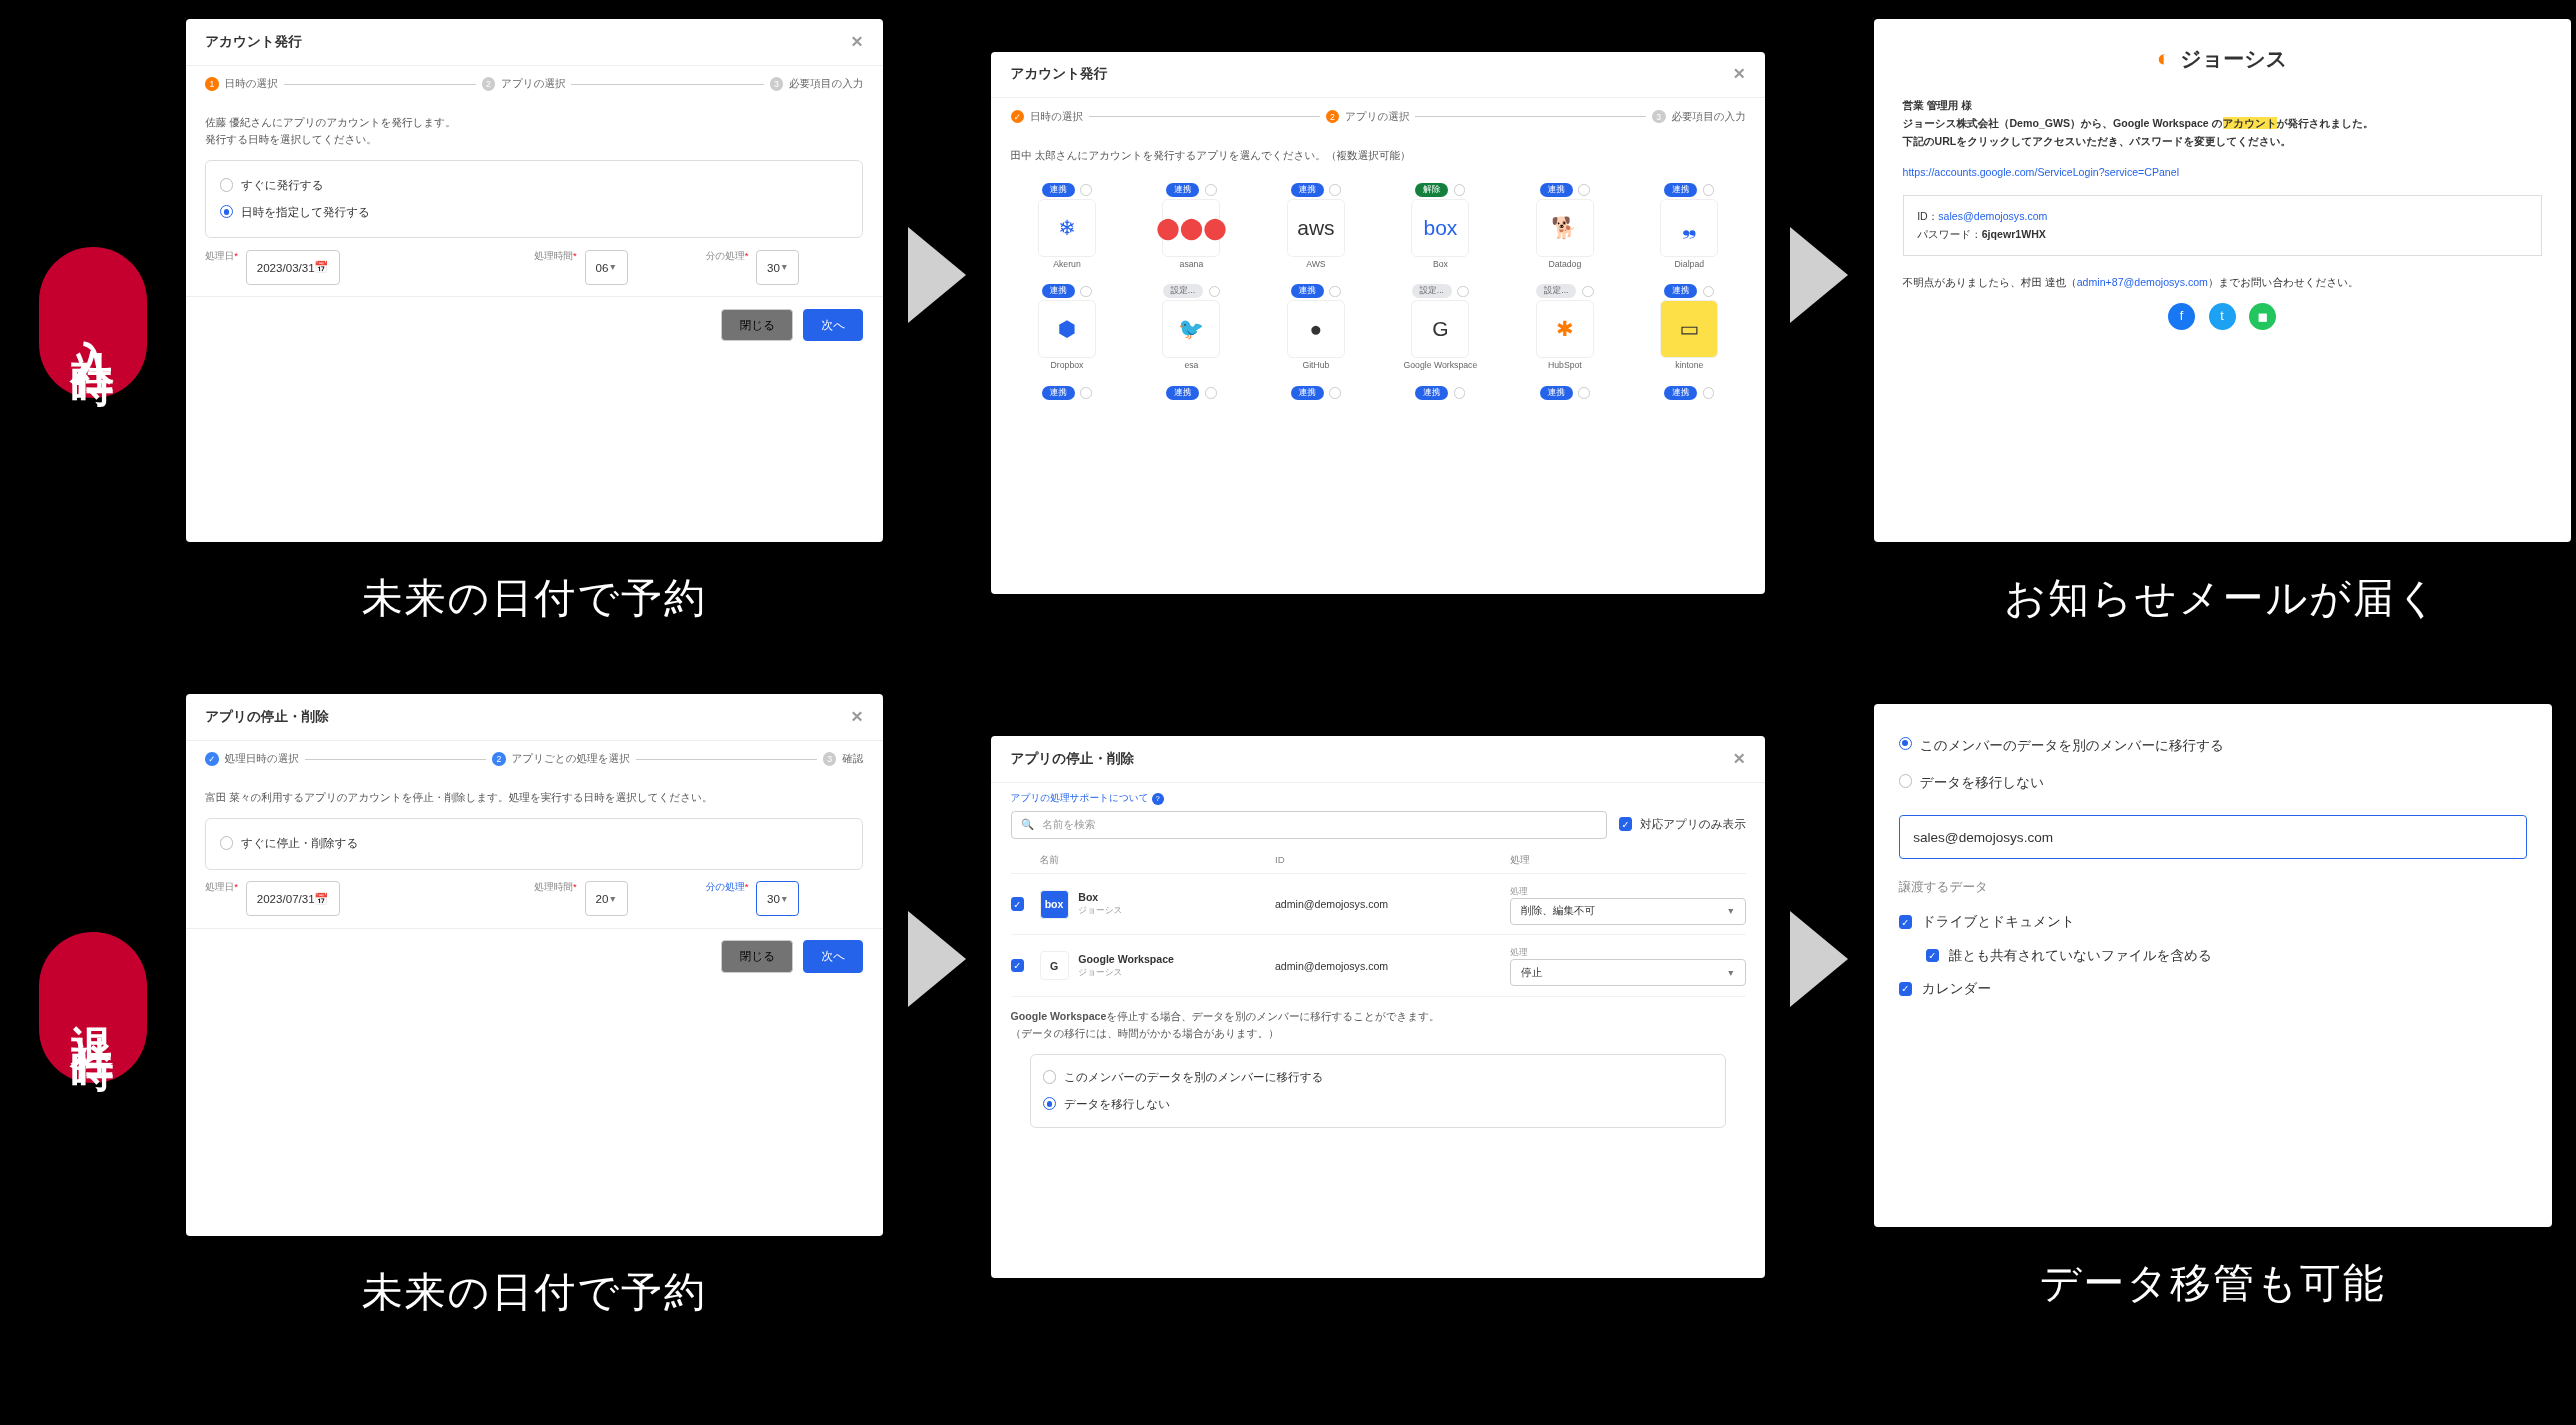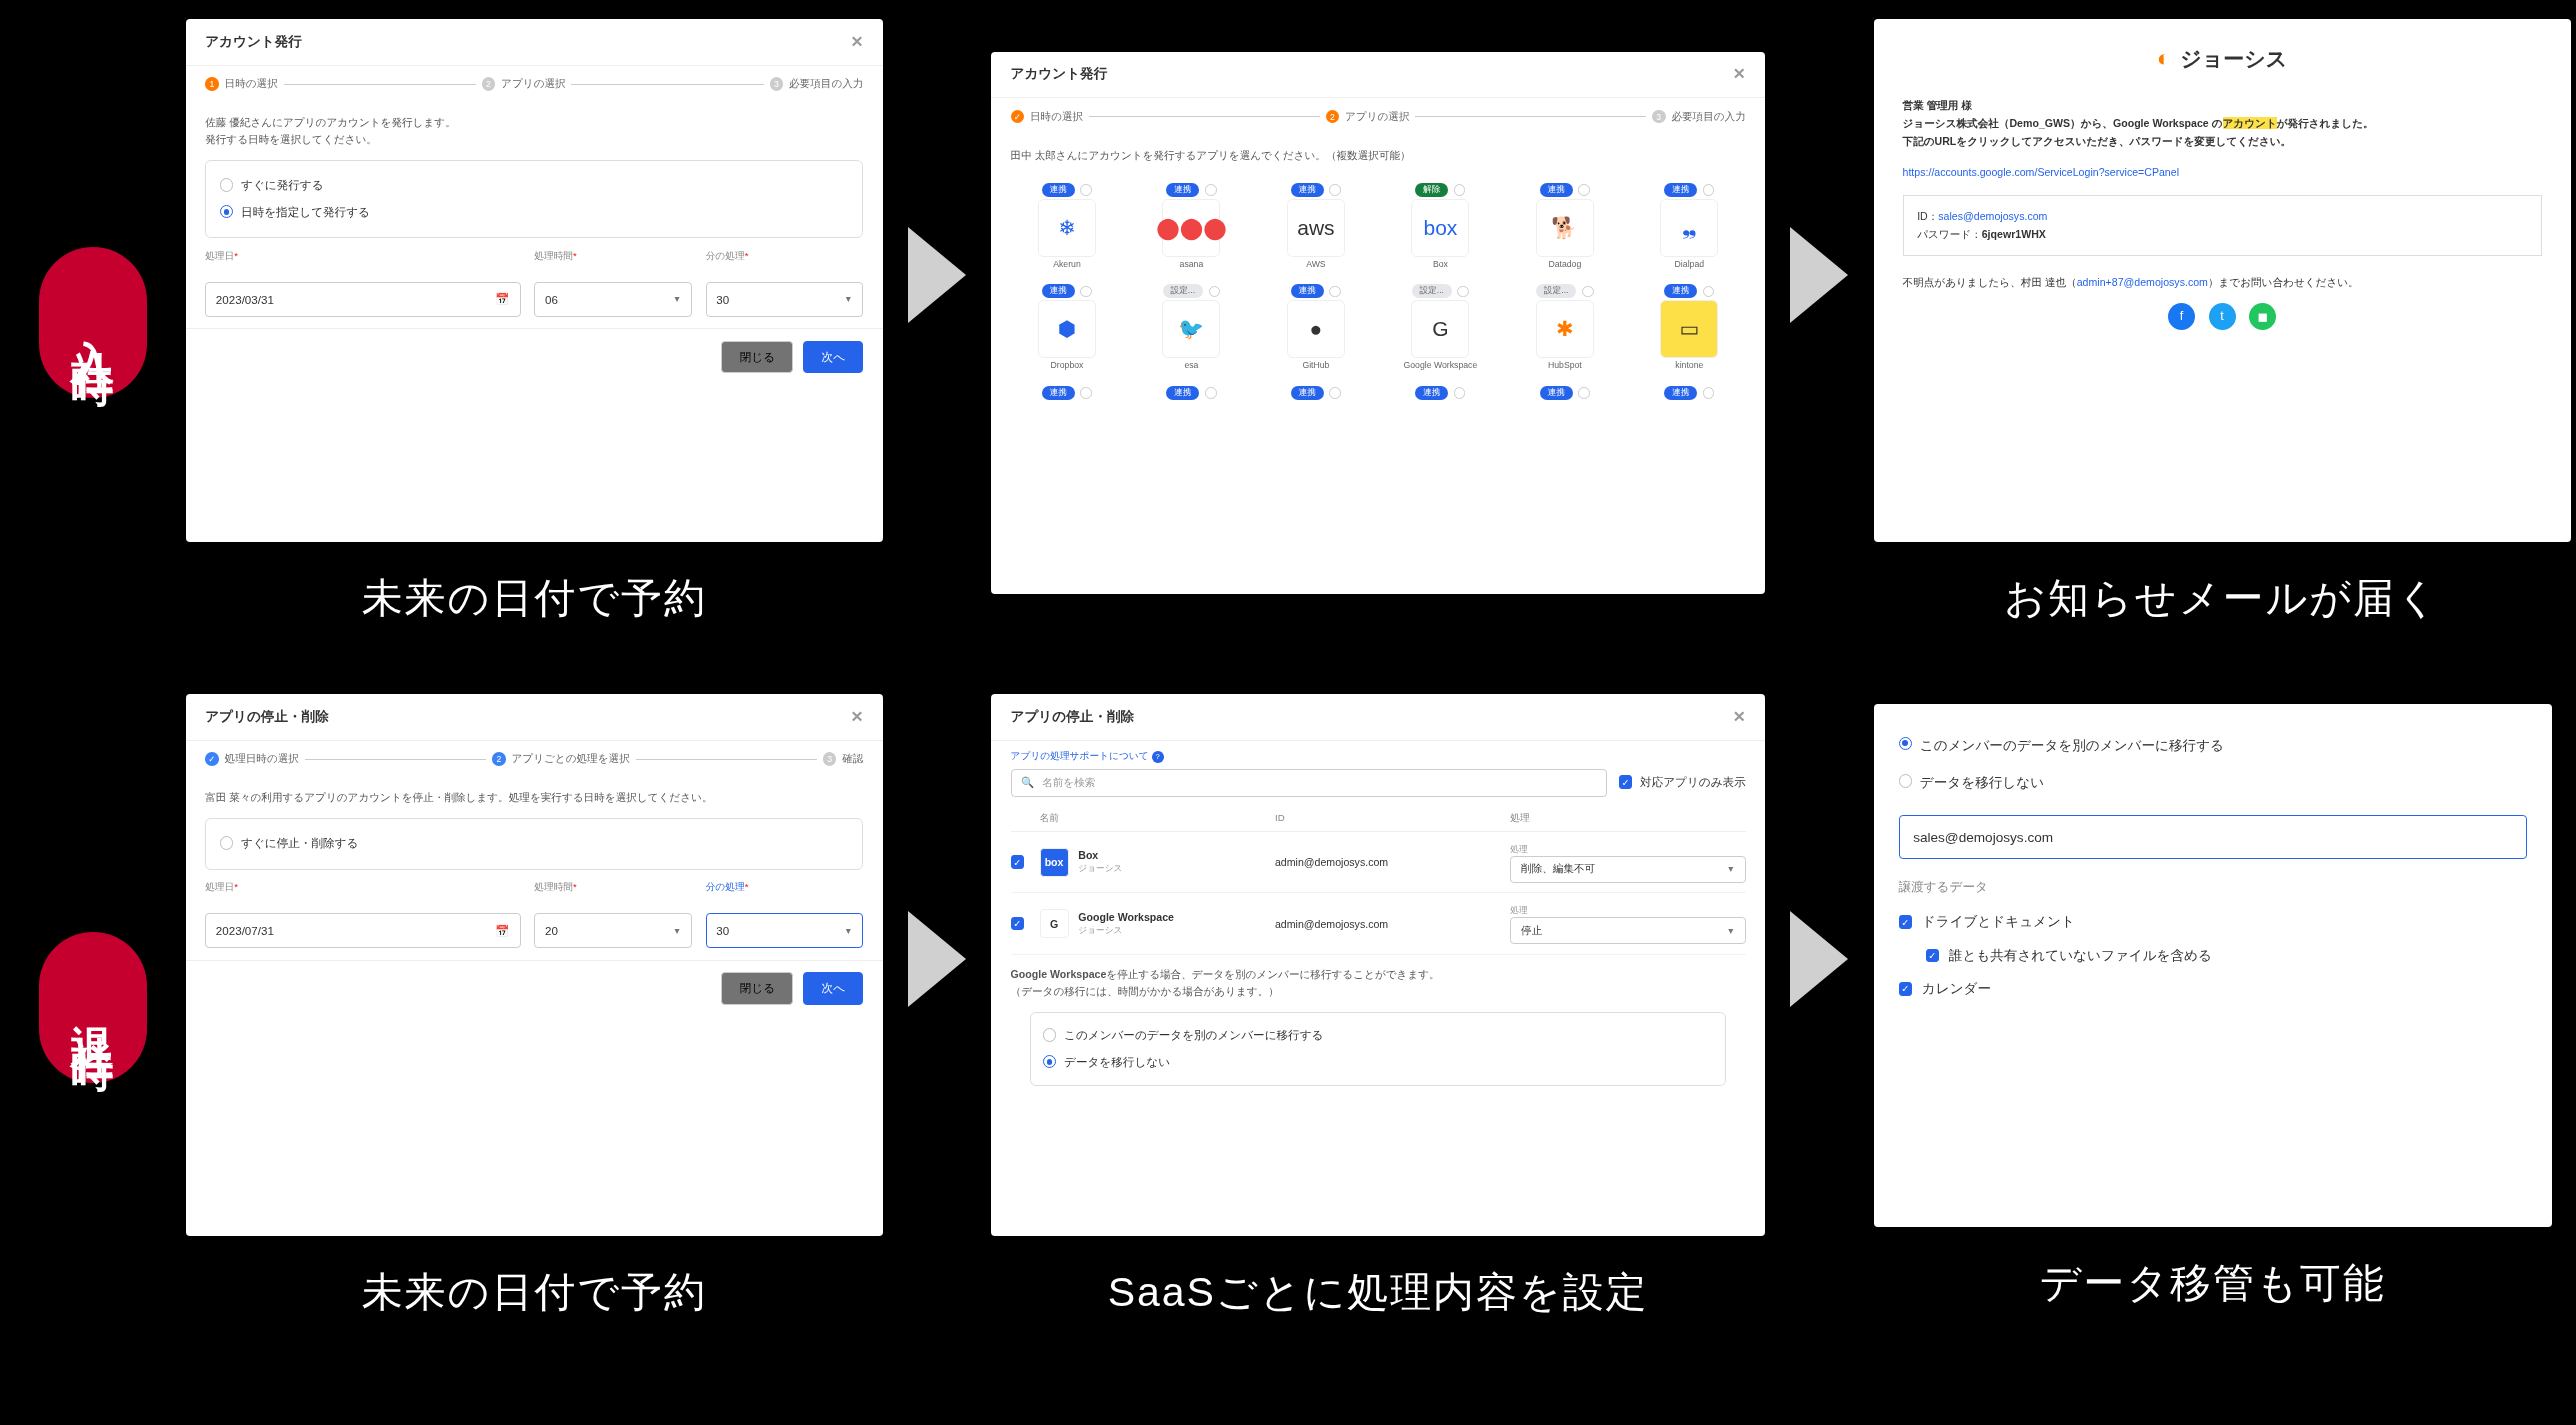--- a/index.html
+++ b/index.html
@@ -20,21 +20,21 @@
   .step-dot.done{background:#3b82f6}
   .step-line{flex:1;height:1px;background:#ccc;min-width:19.4px}
   .modal-body{padding:11.6px 19.4px}
   .hint{font-size:10.6px;color:#555;line-height:1.6;margin-bottom:11.6px}
   .opt-box{border:1px solid #ddd;border-radius:5.8px;padding:11.6px 13.6px;margin-bottom:11.6px}
   .radio-row{display:flex;gap:7.7px;font-size:11.6px;padding:5.8px 0;cursor:pointer}
   .radio{width:13.6px;height:13.6px;border:1.9px solid #bbb;border-radius:50%;display:inline-flex;align-items:center;justify-content:center}
   .radio.on{border-color:#2563eb}
   .radio.on::after{content:"";width:5.8px;height:5.8px;border-radius:50%;background:#2563eb}
   .field-row{display:flex;gap:13.6px}
-  .field{flex:1;display:flex;flex-direction:column;gap:19px}
+  .field{flex:1;display:flex;flex-direction:row;gap:8px}
   .field label{font-size:9.7px;color:#888}
   .field label .req{color:#e11}
   .input,.select{border:1px solid #ccc;border-radius:3.9px;padding:7.7px 9.7px;font-size:11.6px;background:#fff;display:flex;align-items:center;justify-content:space-between;height:35px}
   .input.focus,.select.focus{border:1.9px solid #2563eb}
   .caret{font-size:8.7px;color:#777}
   .modal-footer{padding:11.6px 19.4px;border-top:1px solid #eee;display:flex;justify-content:flex-end;gap:9.7px}
   .btn{padding:7.7px 17.4px;border-radius:3.9px;font-size:11.6px;cursor:pointer;border:1px solid #ccc;background:#737373}
   .btn.primary{background:#2563eb;color:#fff;border-color:#2563eb}
 
   
@@ -487,21 +487,20 @@
           <div class="radio-row">
               <span class="radio"></span>
               <span>このメンバーのデータを別のメンバーに移行する</span>
             </div>
           <div class="radio-row">
               <span class="radio on"></span>
               <span>データを移行しない</span>
             </div>
         </div>
       </div>
-      <div class="col-caption">SaaSごとに処理内容を設定</div>
     </div>
 
     <div class="arrow"></div>
 
     <div class="col">
       <div class="card c23">
         <div class="radio-row">
             <span class="radio on"></span>
             <span>このメンバーのデータを別のメンバーに移行する</span>
           </div>

